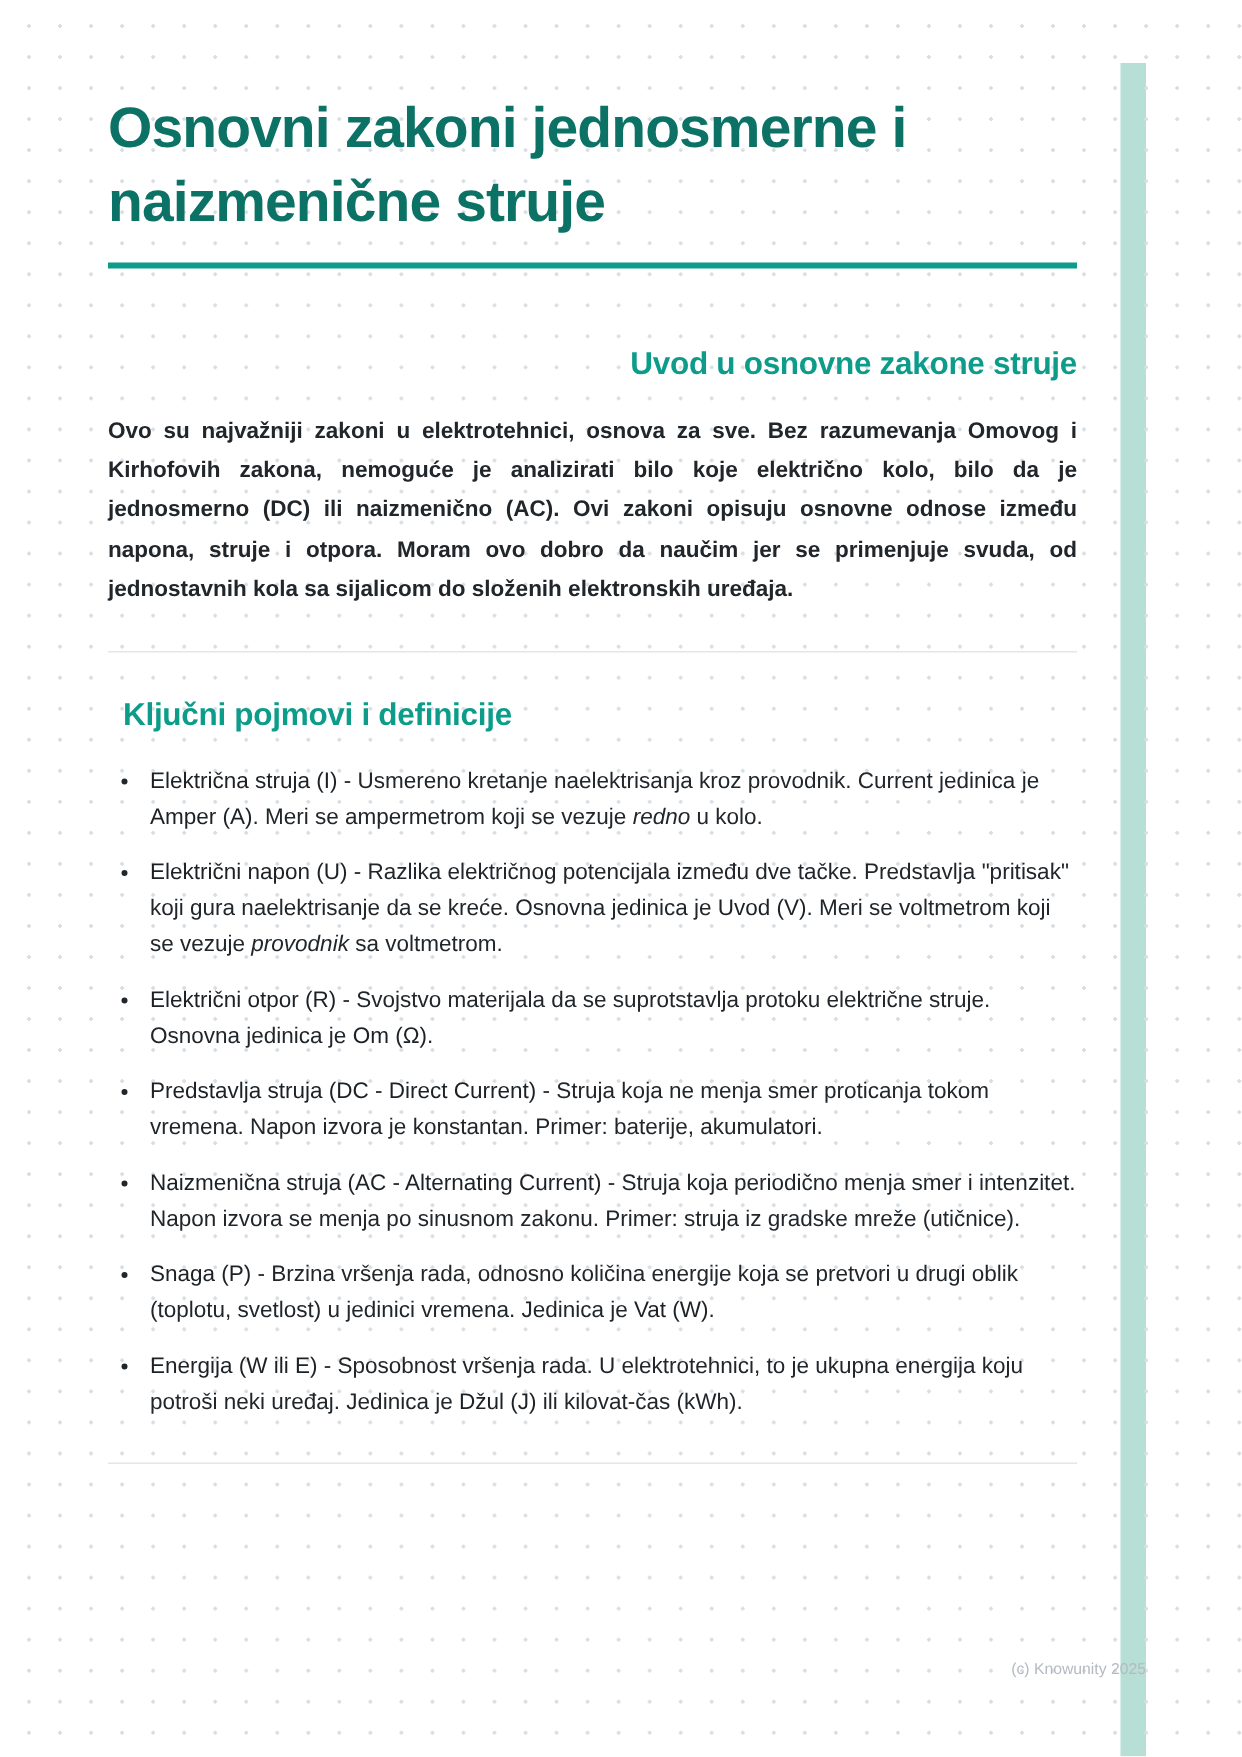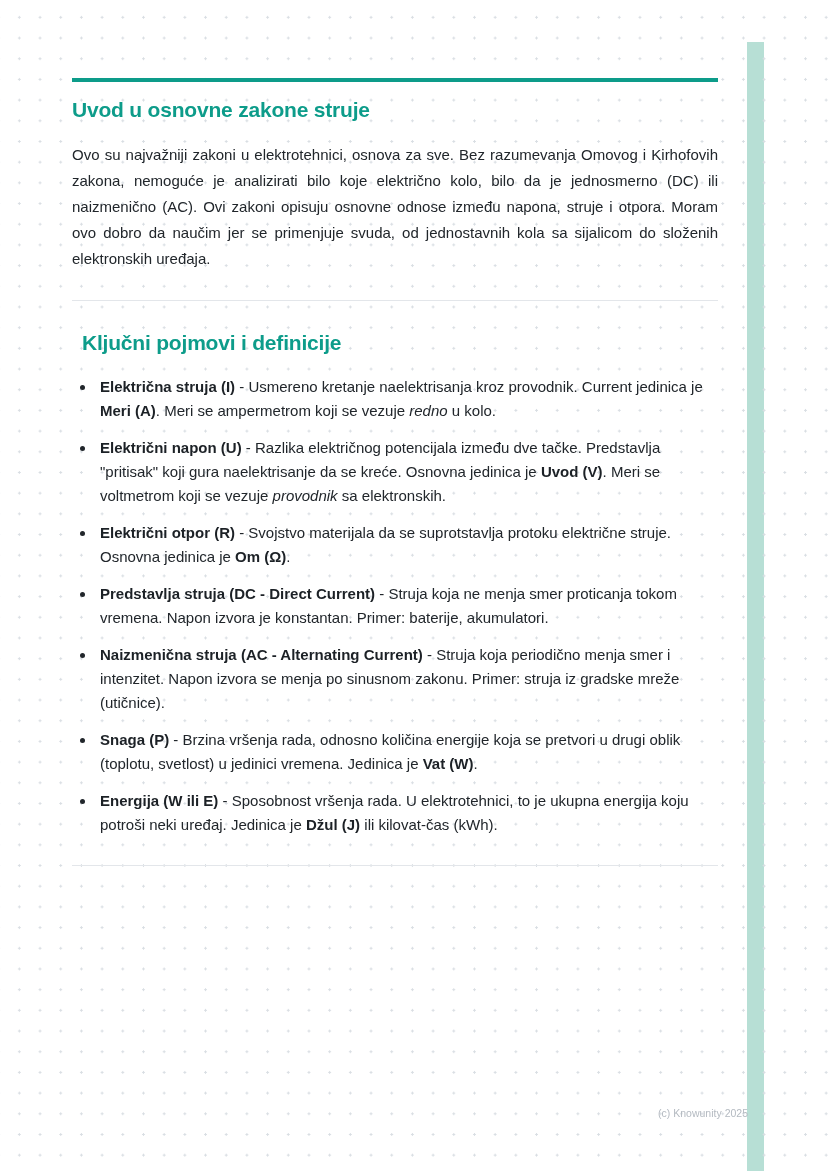--- a/index.html
+++ b/index.html
@@ -50,79 +50,81 @@
     border: none;
     border-top: 4px solid #0d9c8a;
     margin: 16px 0 0 0;
   }
   h2 {
     font-size: 21px;
     font-weight: 700;
     color: #0d9c8a;
     letter-spacing: -0.2px;
   }
-  .heading-intro   { margin-top: 16px; }
+  .heading-intro   { margin-top: 52px; text-align: right; }
   .heading-defs    { margin-top: 30px; margin-left: 10px; }
   .heading-detail  { margin-top: 32px; }
   .intro-paragraph {
     margin-top: 20px;
     font-size: 15px;
     line-height: 1.74;
     text-align: justify;
     color: #21262b;
+    font-weight: bold;
   }
   .divider {
     border: none;
     border-top: 1px solid #e3e6ea;
     margin: 28px 0 0 0;
   }
   .definitions-list {
     margin-top: 20px;
     padding-left: 24px;
     list-style: disc;
   }
   .definitions-list li {
     font-size: 15px;
     line-height: 1.6;
     color: #21262b;
     margin-bottom: 13px;
     padding-left: 4px;
   }
-  .definitions-list li b { font-weight: 700; color: #1c2126; }
+  .definitions-list li b { font-weight: 400; color: #1c2126; }
   .definitions-list li i { }
   .watermark {
     position: absolute;
-    right: 80px;
+    right: 64px;
     bottom: 52px;
     font-size: 10.5px;
     color: #b4bac1;
     z-index: 3;
   }
 </style>
 </head>
 <body>
 
 <div class="page">
 
   <div class="side-stripe"></div>
   <div class="dot-grid"></div>
 
   <div class="content">
 
+    <h1>Osnovni zakoni jednosmerne i naizmenične struje</h1>
     <hr class="title-rule">
 
     <h2 class="heading-intro">Uvod u osnovne zakone struje</h2>
     <p class="intro-paragraph">Ovo su najvažniji zakoni u elektrotehnici, osnova za sve. Bez razumevanja Omovog i Kirhofovih zakona, nemoguće je analizirati bilo koje električno kolo, bilo da je jednosmerno (DC) ili naizmenično (AC). Ovi zakoni opisuju osnovne odnose između napona, struje i otpora. Moram ovo dobro da naučim jer se primenjuje svuda, od jednostavnih kola sa sijalicom do složenih elektronskih uređaja.</p>
 
     <hr class="divider">
 
     <h2 class="heading-defs">Ključni pojmovi i definicije</h2>
     <ul class="definitions-list">
-      <li><b>Električna struja (I)</b><span> - Usmereno kretanje naelektrisanja kroz provodnik. Current jedinica je </span><b>Meri (A)</b><span>. Meri se ampermetrom koji se vezuje </span><i>redno</i><span> u kolo.</span></li>
-      <li><b>Električni napon (U)</b><span> - Razlika električnog potencijala između dve tačke. Predstavlja "pritisak" koji gura naelektrisanje da se kreće. Osnovna jedinica je </span><b>Uvod (V)</b><span>. Meri se voltmetrom koji se vezuje </span><i>provodnik</i><span> sa elektronskih.</span></li>
+      <li><b>Električna struja (I)</b><span> - Usmereno kretanje naelektrisanja kroz provodnik. Current jedinica je </span><b>Amper (A)</b><span>. Meri se ampermetrom koji se vezuje </span><i>redno</i><span> u kolo.</span></li>
+      <li><b>Električni napon (U)</b><span> - Razlika električnog potencijala između dve tačke. Predstavlja "pritisak" koji gura naelektrisanje da se kreće. Osnovna jedinica je </span><b>Uvod (V)</b><span>. Meri se voltmetrom koji se vezuje </span><i>provodnik</i><span> sa voltmetrom.</span></li>
       <li><b>Električni otpor (R)</b><span> - Svojstvo materijala da se suprotstavlja protoku električne struje. Osnovna jedinica je </span><b>Om (Ω)</b><span>.</span></li>
       <li><b>Predstavlja struja (DC - Direct Current)</b><span> - Struja koja ne menja smer proticanja tokom vremena. Napon izvora je konstantan. Primer: baterije, akumulatori.</span></li>
       <li><b>Naizmenična struja (AC - Alternating Current)</b><span> - Struja koja periodično menja smer i intenzitet. Napon izvora se menja po sinusnom zakonu. Primer: struja iz gradske mreže (utičnice).</span></li>
       <li><b>Snaga (P)</b><span> - Brzina vršenja rada, odnosno količina energije koja se pretvori u drugi oblik (toplotu, svetlost) u jedinici vremena. Jedinica je </span><b>Vat (W)</b><span>.</span></li>
       <li><b>Energija (W ili E)</b><span> - Sposobnost vršenja rada. U elektrotehnici, to je ukupna energija koju potroši neki uređaj. Jedinica je </span><b>Džul (J)</b><span> ili kilovat-čas (kWh).</span></li>
     </ul>
 
     <hr class="divider">
 
 

